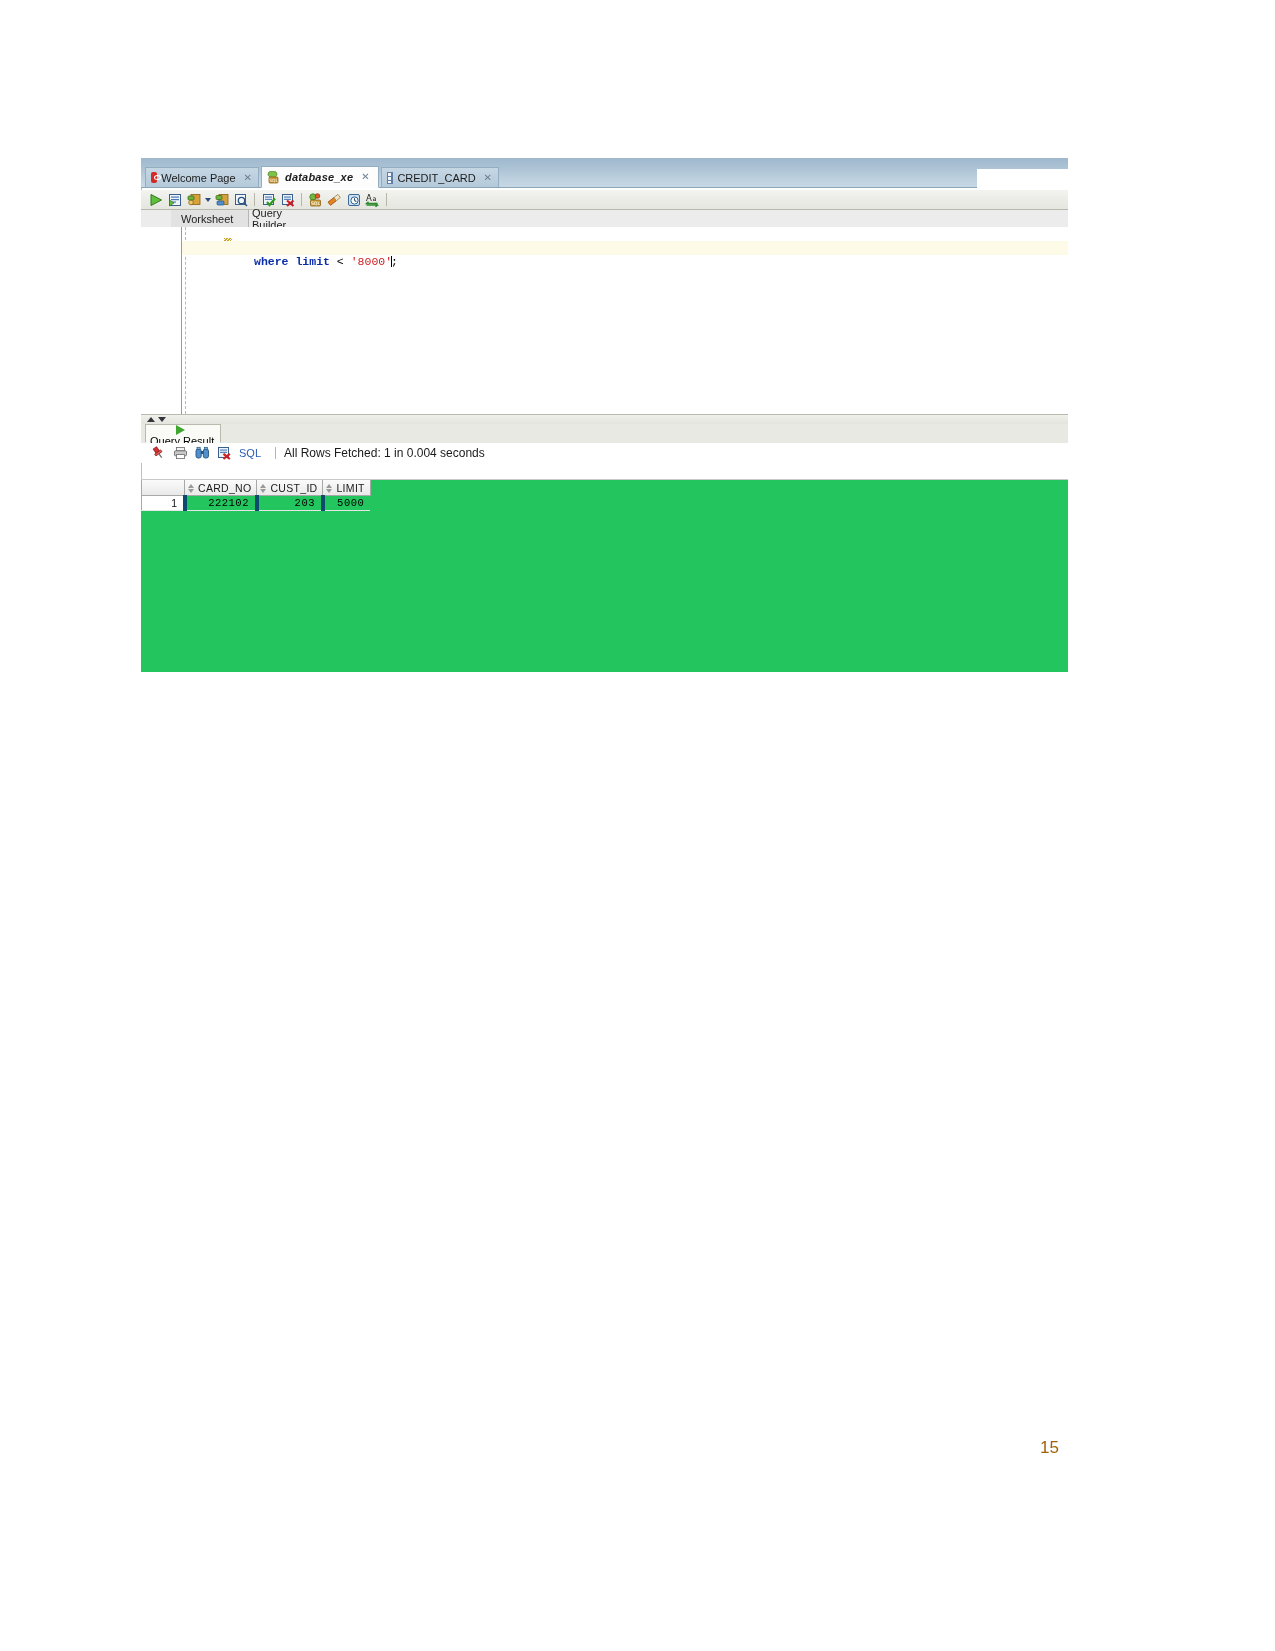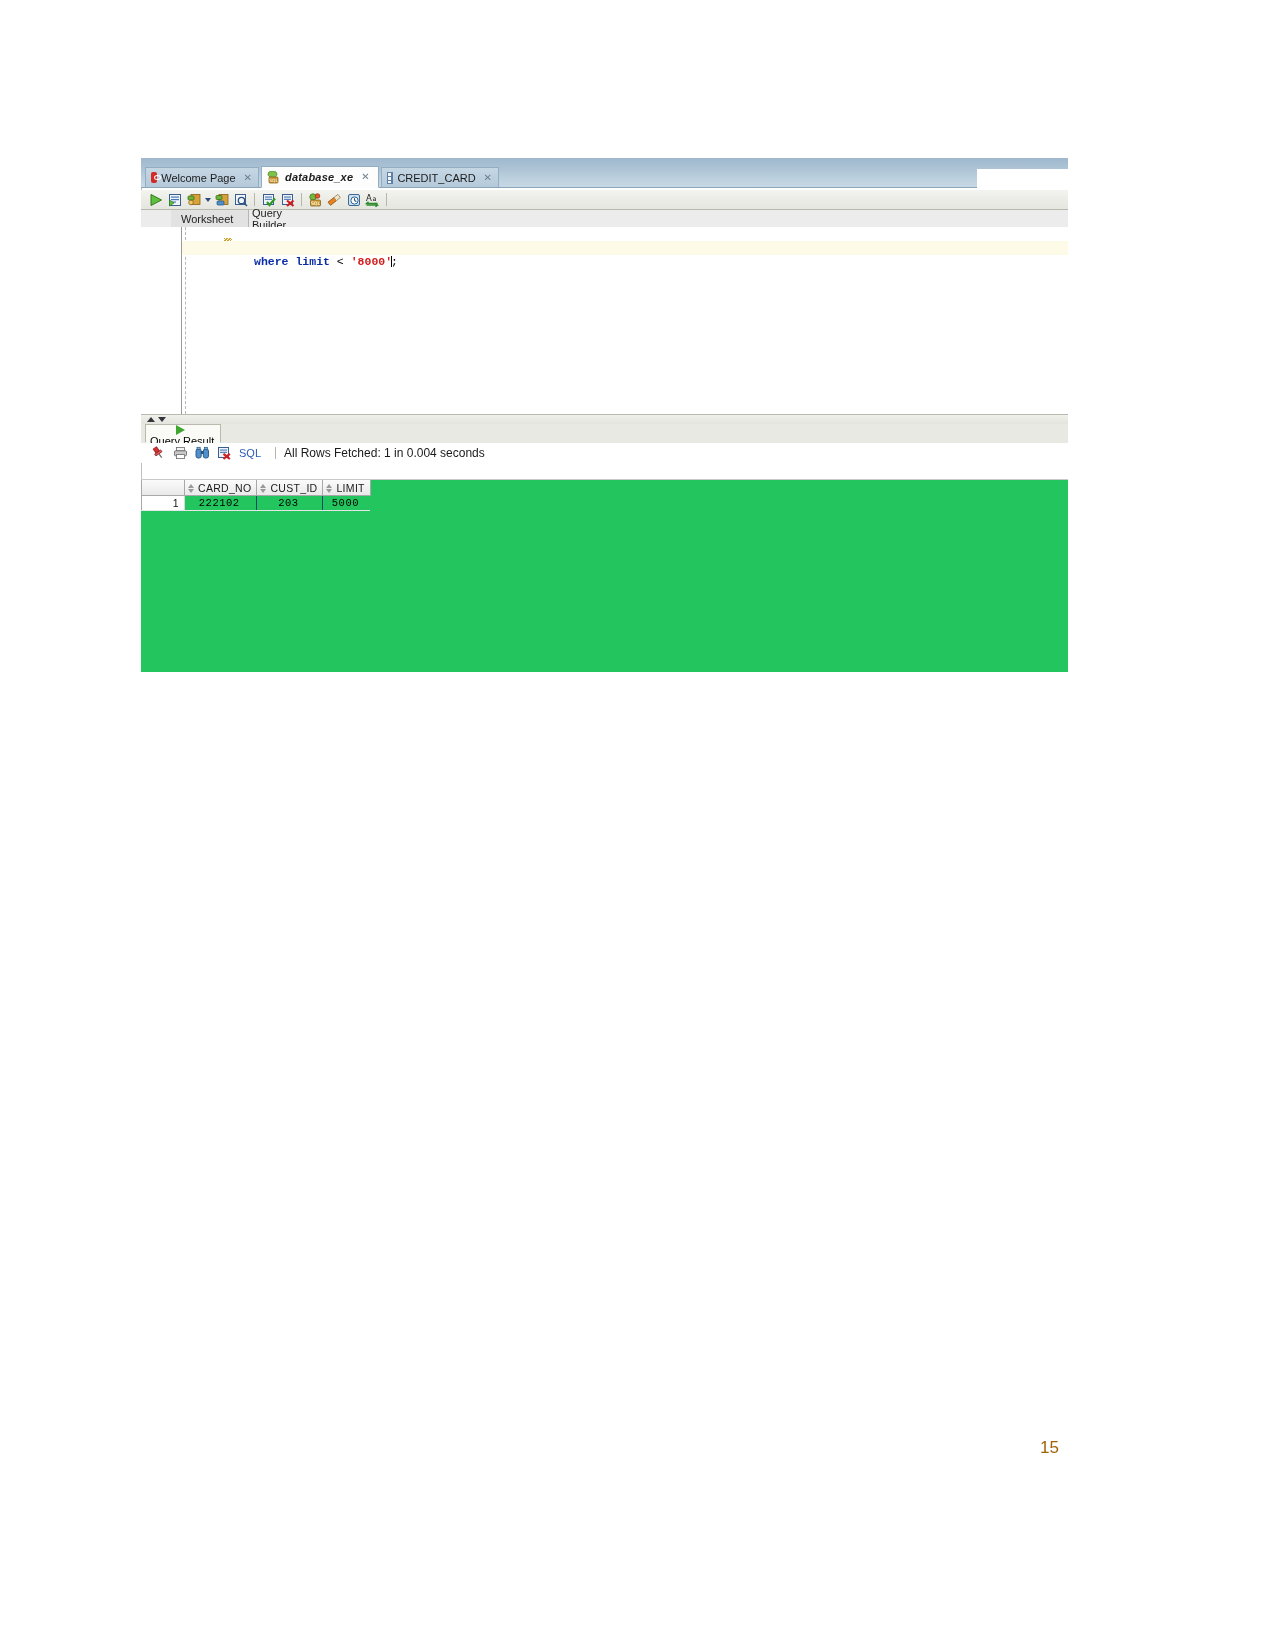--- a/index.html
+++ b/index.html
@@ -198,21 +198,21 @@
     line-height: 14px;
     padding-left: 3px;
     white-space: pre;
   }
   .code-line.highlight {
     background: #fdfbe8;
     width: 100%;
   }
   .kw  { color: #0b2ea8; font-weight: 700; }
   .pl  { color: #000000; }
-  .str { color: #cf1d1d; font-weight: bold; }
+  .str { color: #cf1d1d; }
   .op  { color: #000000; }
   .squiggle {
     position:absolute;
     width: 8px; height: 3px;
     background:
       repeating-linear-gradient(135deg,#c9a227 0 1px, transparent 1px 2px);
   }
   .caret {
     display:inline-block;
     width:1px; height:11px;
@@ -310,25 +310,25 @@
     color: #1a1a1a;
     white-space: nowrap;
     letter-spacing: .3px;
   }
   .grid th.corner {
     width: 42px;
     background: linear-gradient(to bottom,#fbfbfb 0%, #e9e9e9 100%);
     padding: 0;
   }
   .grid td {
-    border-left: 1px solid #0c4a6e;
+    border-left: 4px solid #0c4a6e;
     border-bottom: 1px solid #e6e6e6;
     height: 14px;
     padding: 0 6px 0 3px;
-    text-align: center;
+    text-align: right;
     color: #000;
     white-space: nowrap;
     font-family: "Liberation Mono","DejaVu Sans Mono", monospace;
     font-size: 10.5px;
     letter-spacing: .5px;
   }
   .grid td.rownum {
     background: #ffffff;
     border-left: 1px solid #a8a8a8;
     border-right: 1px solid #d8d8d8;

